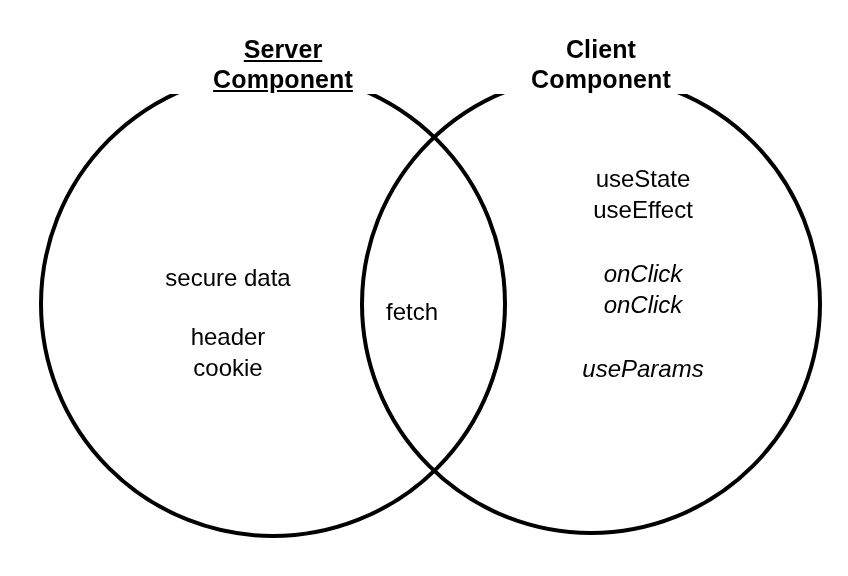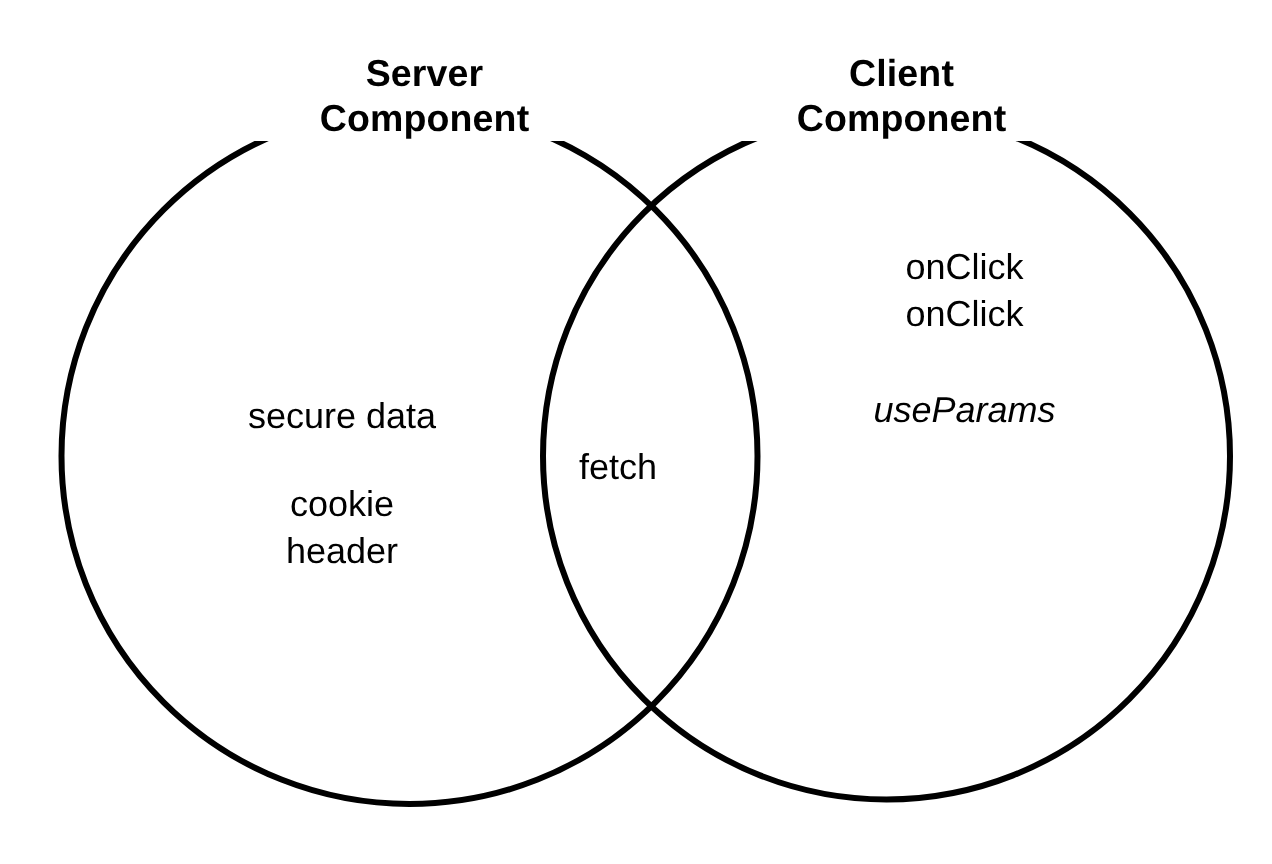--- a/index.html
+++ b/index.html
@@ -42,20 +42,21 @@
     letter-spacing: 0.1px;
     color: #000000;
     background: #ffffff;
     white-space: nowrap;
     padding: 0 2px;
   }
   #label-server {
     left: 166px;
     top: 34px;
     width: 230px;
+    text-decoration: underline;
   }
   #label-client {
     left: 484px;
     top: 34px;
     width: 230px;
   }
   .item-block {
     position: absolute;
     text-align: center;
     font-size: 24px;
@@ -114,32 +115,36 @@
   <div class="set-label" id="label-client">
     <span>Client</span><br>
     <span>Component</span>
   </div>
 
   <div class="item-block" id="left-items">
     <span class="group">
       <span class="item-line">secure data</span>
     </span>
     <span class="group">
+      <span class="item-line">header</span>
       <span class="item-line">cookie</span>
-      <span class="item-line">header</span>
     </span>
   </div>
 
   <div class="item-block" id="center-items">
     <span class="group">
       <span class="item-line">fetch</span>
     </span>
   </div>
 
   <div class="item-block" id="right-items">
+    <span class="group">
+      <span class="item-line">useState</span>
+      <span class="item-line">useEffect</span>
+    </span>
     <span class="group">
       <span class="item-line">onClick</span>
       <span class="item-line">onClick</span>
     </span>
     <span class="group">
       <span class="item-line">useParams</span>
     </span>
   </div>
 
 </div>

